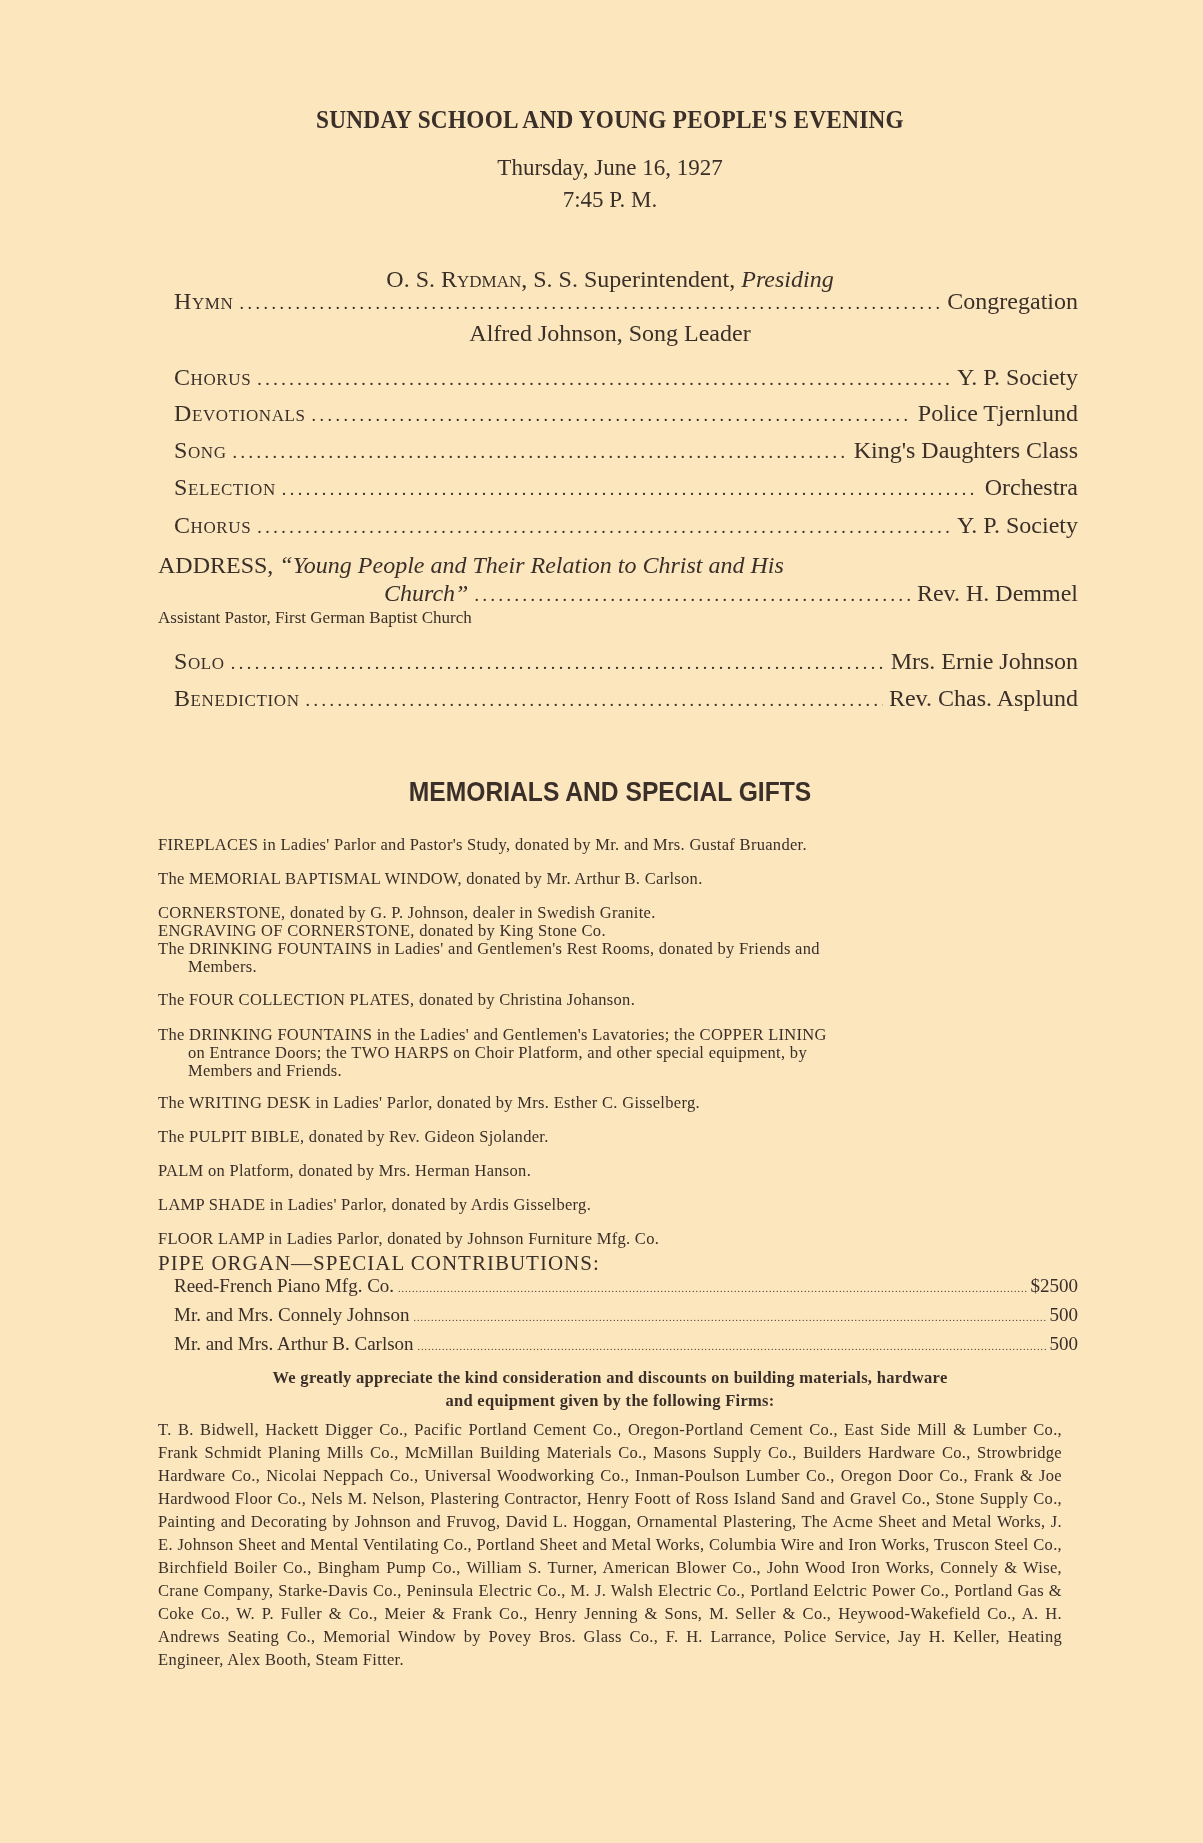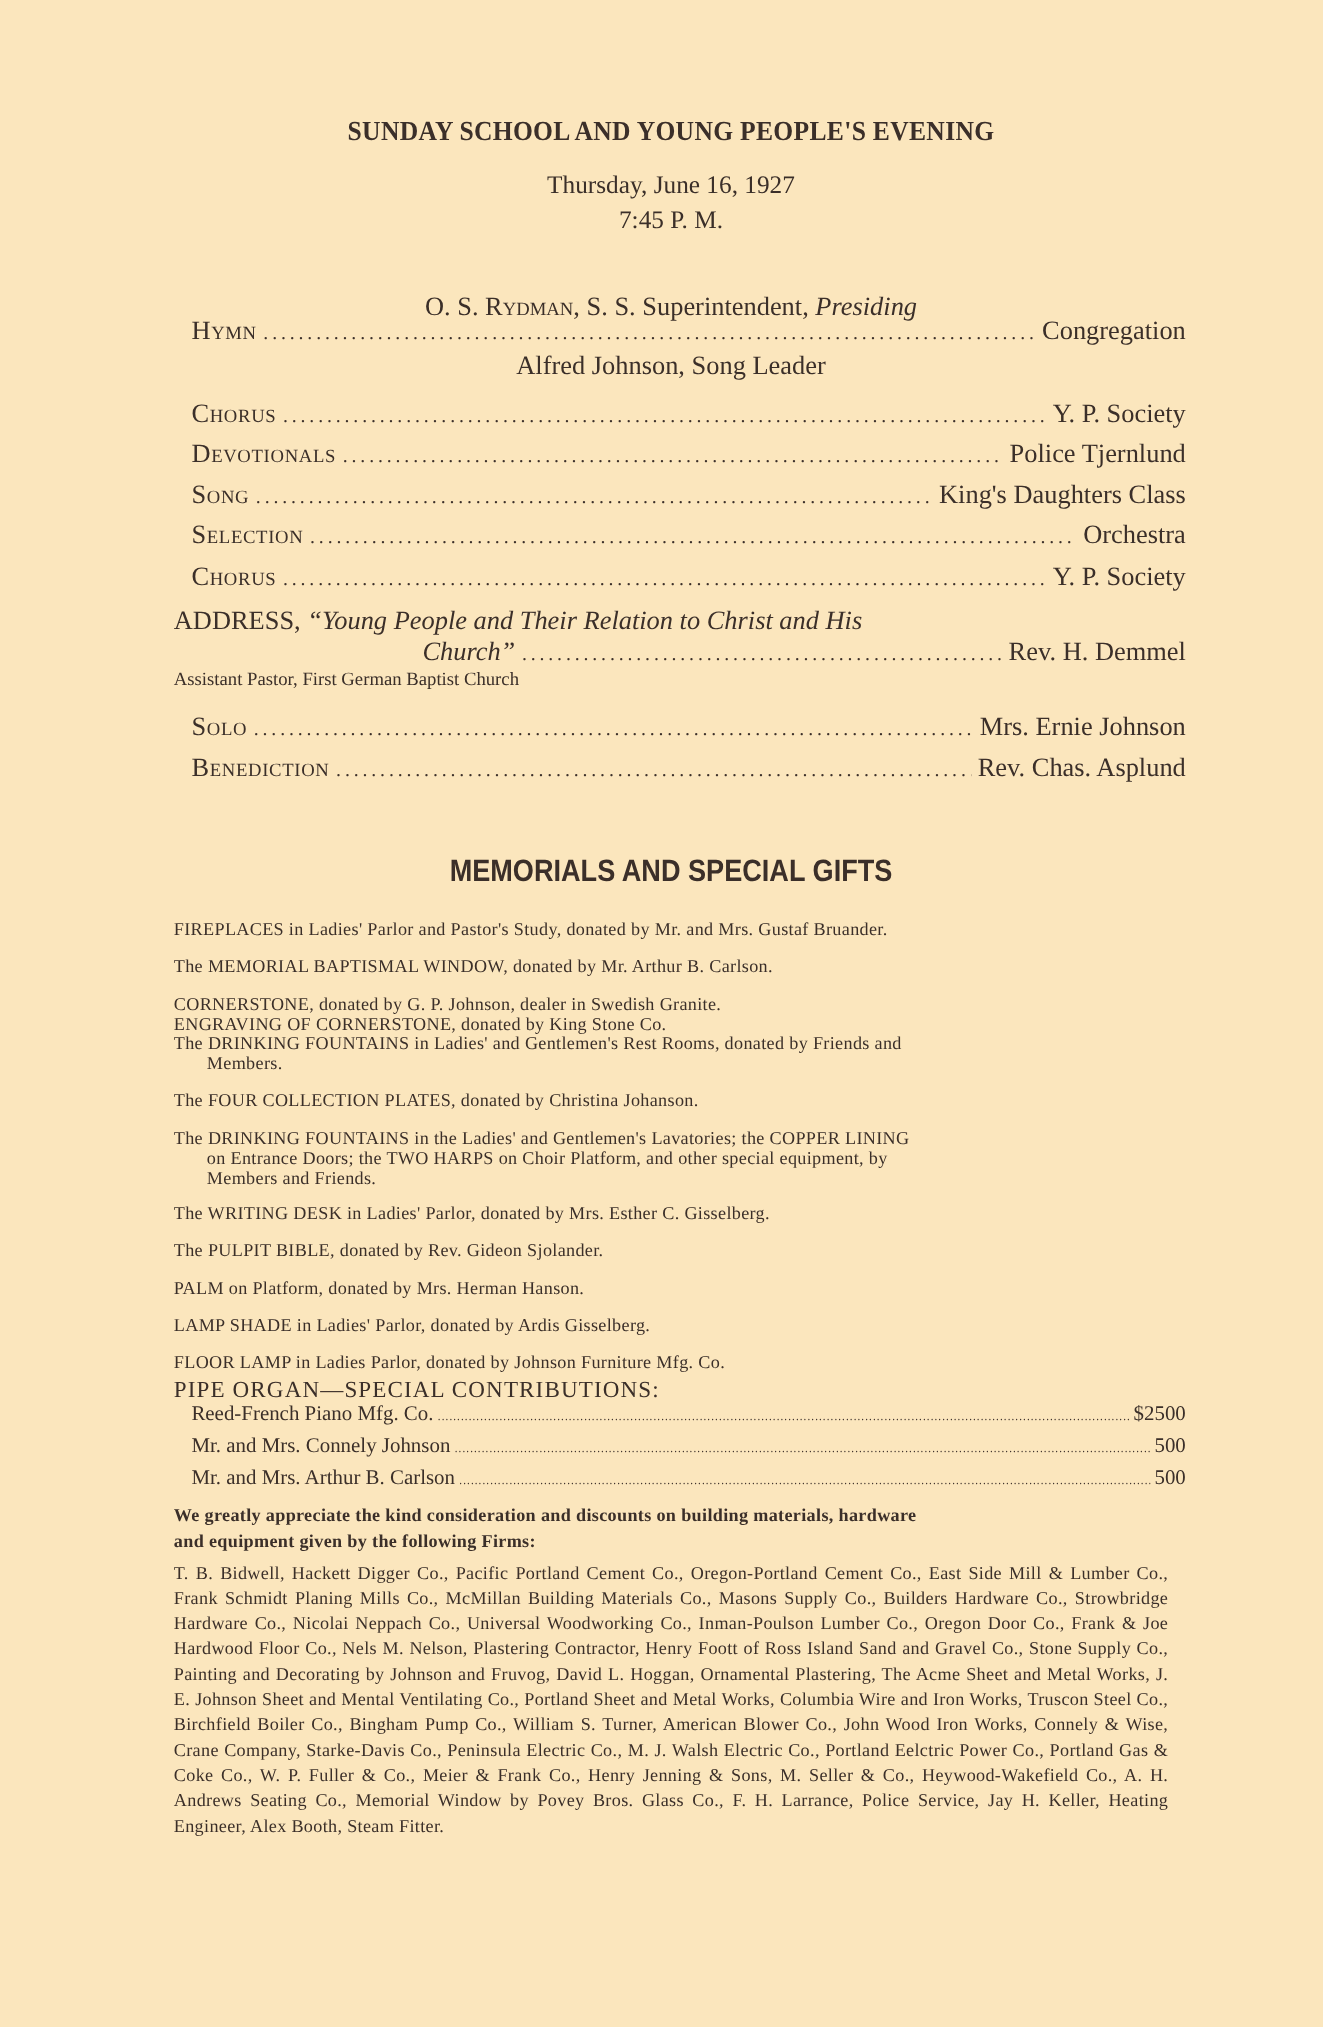--- a/index.html
+++ b/index.html
@@ -46,21 +46,21 @@
     letter-spacing: 0.3px;
     margin-top: 10px;
   }
   .gift .indent { padding-left: 30px; display: block; }
   .organ-h { position: absolute; top: 1251px; left: 0; width: 904px; font-size: 21px; text-align: left; letter-spacing: 1px; }
   .contrib { position: absolute; left: 0; width: 904px; font-size: 19px; }
   .contrib .dots { font-size: 10px; letter-spacing: 1px; margin: 0 4px; }
   .contrib .dots::before { content: "..........................................................................................................................................................................................................................................................................."; }
   .thanks {
     position: absolute; top: 1366px; left: 0; width: 904px;
-    font-size: 16.5px; font-weight: bold; text-align: left; line-height: 23px; letter-spacing: 0.3px;
+    font-size: 16.5px; font-weight: bold; text-align: center; line-height: 23px; letter-spacing: 0.3px;
   }
   .firms {
     position: absolute; top: 1418px; left: 0; width: 904px;
     font-size: 16.5px; line-height: 23px; text-align: justify; letter-spacing: 0.3px;
   }
 </style>
 </head>
 <body>
 
 <div class="page">

